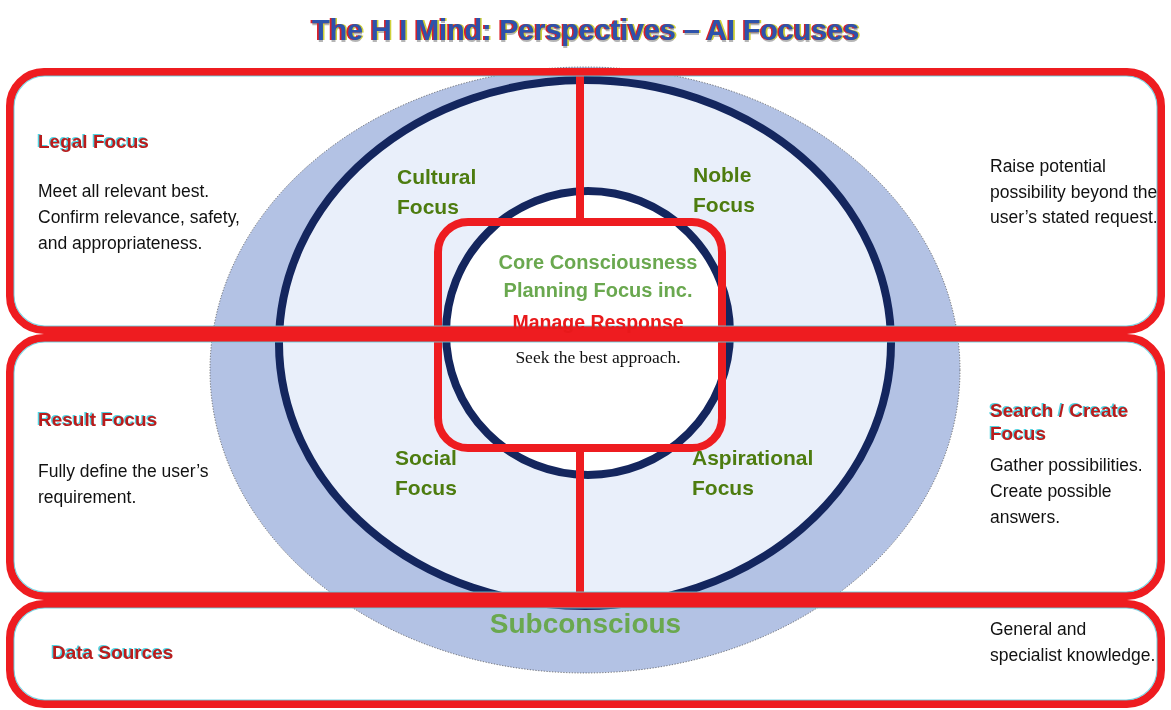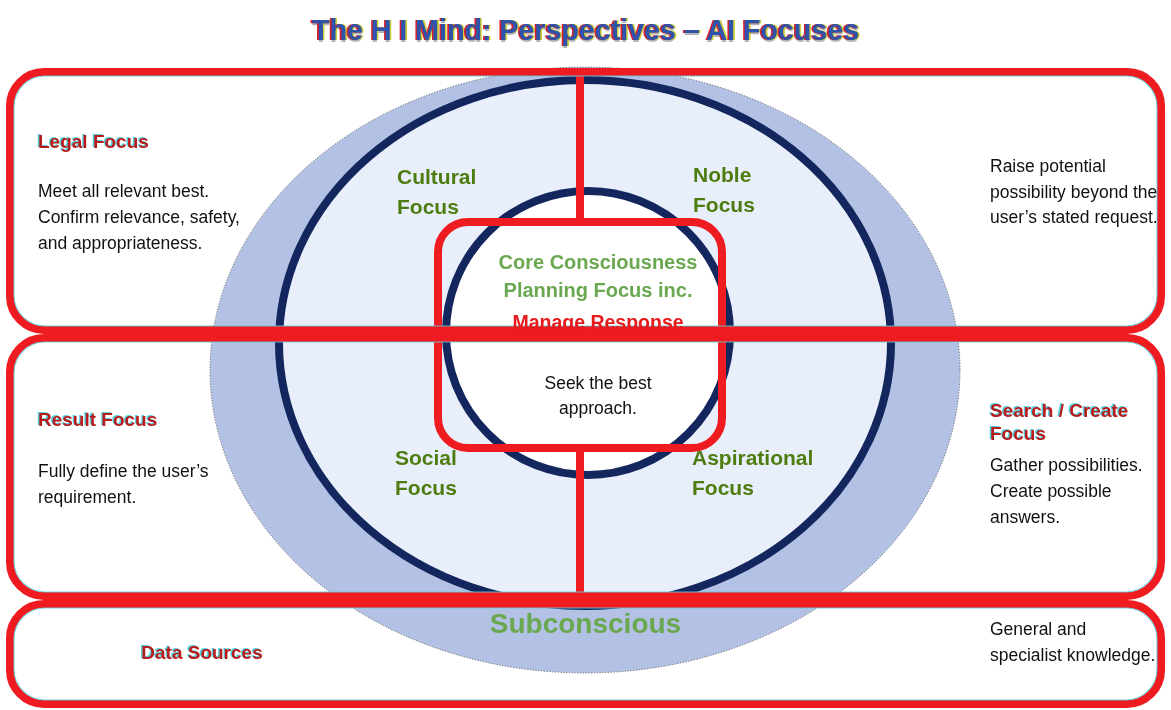--- a/index.html
+++ b/index.html
@@ -101,21 +101,21 @@
 <div class="panel" style="left:38px;top:408px;width:215px;">
   <div class="hdr">Result Focus</div>
   <div class="body" style="margin-top:28px;width:230px;">Fully define the user’s requirement.</div>
 </div>
 
 <div class="panel" style="left:990px;top:399px;width:180px;">
   <div class="hdr wrap">Search / Create Focus</div>
   <div class="body" style="margin-top:8px;width:184px;">Gather possibilities. Create possible answers.</div>
 </div>
 
-<div class="panel" style="left:52px;top:641px;width:300px;text-align:center;">
+<div class="panel" style="left:52px;top:641px;width:300px;">
   <div class="hdr">Data Sources</div>
 </div>
 
 <div class="panel" style="left:990px;top:617px;width:170px;">
   <div class="body">General and specialist knowledge.</div>
 </div>
 
 <div class="quad" style="left:397px;top:162px;">
   <div>Cultural</div>
   <div>Focus</div>
@@ -130,16 +130,16 @@
 </div>
 <div class="quad" style="left:692px;top:443px;">
   <div>Aspirational</div>
   <div>Focus</div>
 </div>
 
 <div id="core-text">
   <div class="core-green">Core Consciousness</div>
   <div class="core-green">Planning Focus inc.</div>
   <div class="core-red" style="margin-top:3px;">Manage Response</div>
-  <div class="core-black" style="margin-top:34px;width:184px;margin-left:auto;margin-right:auto;">Seek the best approach.</div>
+  <div class="core-black" style="margin-top:8px;width:184px;margin-left:auto;margin-right:auto;font-family:Liberation Serif, serif;">Seek the best approach.</div>
 </div>
 
 <div id="subconscious">Subconscious</div>
 
 </body></html>

